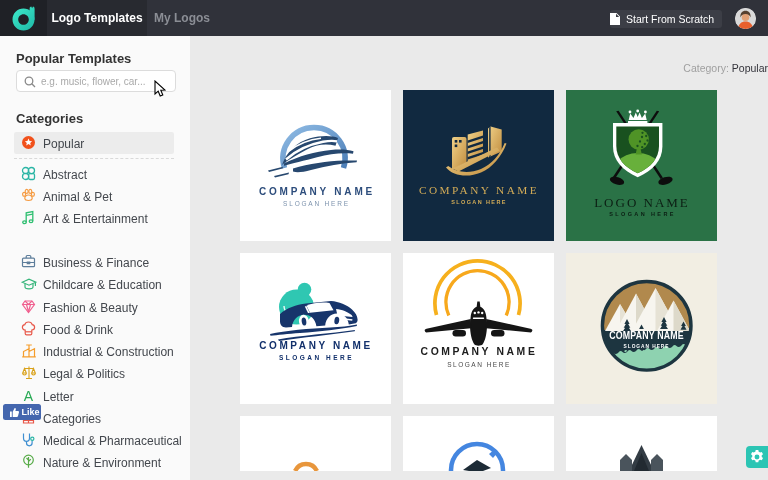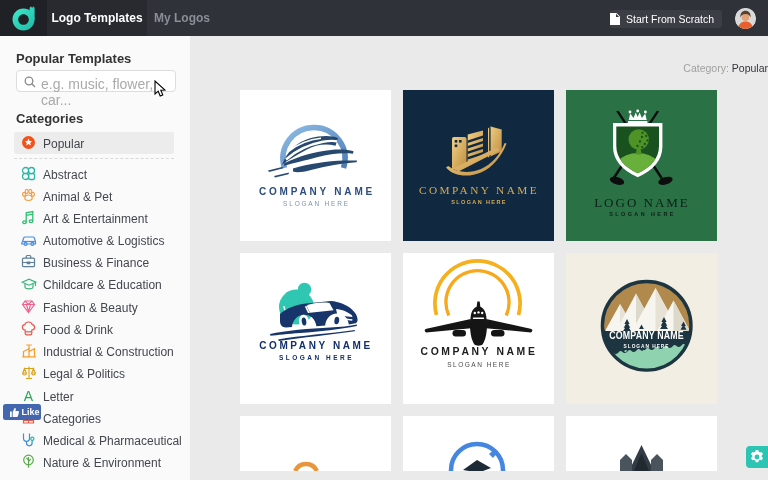--- a/index.html
+++ b/index.html
@@ -9,21 +9,21 @@
 #topbar { position:absolute; left:0; top:0; width:768px; height:36px; background:#30323a;padding-left:36px; }
 #logosq { position:absolute; left:0; top:0; width:47px; height:36px; background:#1f2126; }
 #tab1 { position:absolute; left:47px; top:0; width:100px; height:36px; background:#282a30; color:#fff; font-size:12px; font-weight:bold; text-align:center; line-height:36px; }
 #tab2 { position:absolute; left:147px; top:0; width:70px; height:36px; color:#8b8e95; font-size:12px; font-weight:bold; text-align:center; line-height:36px; }
 #sfs { position:absolute; left:610px; top:10px; width:112px; height:18px; background:#3c3e46; border-radius:3px; color:#fff; font-size:10.5px; line-height:18px; text-align:left; }
 #avatar { position:absolute; left:735px; top:8px; width:21px; height:21px; border-radius:50%; background:#d8d8d8; overflow:hidden; }
 
 #sidebar { position:absolute; left:0; top:36px; width:190px; height:444px; background:#fafafa; }
 .sbtitle { position:absolute; left:16px; font-size:13px; font-weight:bold; color:#333; }
 #searchbox { position:absolute; left:16px; top:34px; width:160px; height:22px; background:#fff; border:1px solid #dcdcdc; border-radius:4px; }
-#searchbox .ph { position:absolute; left:24px; top:4.5px; font-size:14px; color:#a9a9a9; }
+#searchbox .ph { position:absolute; left:24px; top:4.5px; font-size:10px; color:#a9a9a9; }
 #pophl { position:absolute; left:14px; top:96px; width:160px; height:22px; background:#ececec; border-radius:2px; }
 #dashes { position:absolute; left:14px; top:122px; width:160px; border-top:1px dashed #d9d9d9; }
 .cat { position:absolute; left:21px; width:168px; height:16px; font-size:12px; color:#43474d; }
 .cat .ic { position:absolute; left:0; top:0; width:16px; height:16px; }
 .cat .lb { position:absolute; left:22px; top:2px; white-space:nowrap; }
 
 #content { position:absolute; left:190px; top:36px; width:578px; height:444px; background:#eaeaea; }
 #cathead { position:absolute; left:0; top:25.5px; width:578px; text-align:right; font-size:10.5px; color:#a0a0a0; }
 #cathead b { color:#34343b; font-weight:normal; }
 .card { position:absolute; width:151px; height:151px; background:#fff; }
@@ -300,33 +300,20 @@
             <g fill="none" stroke="#2fbf71" stroke-width="1.3">
               <path d="M5.2,12.2 V2.8 L11.8,1.6 V11"></path>
               <ellipse cx="3.5" cy="12.2" rx="1.8" ry="1.4"></ellipse>
               <ellipse cx="10" cy="11.2" rx="1.8" ry="1.4"></ellipse>
               <path d="M5.2,5.4 L11.8,4.2"></path>
             </g>
           </svg>
         </span>
         <span class="lb">Art &amp; Entertainment</span>
       </div>
-    <div class="cat" style="top:196px;">
-        <span class="ic">
-          <svg width="16" height="16" viewBox="0 0 16 16" style="position:absolute;left:0;top:0;">
-            <g fill="none" stroke="#4b8fe2" stroke-width="1.2">
-              <path d="M1.5,9.5 l1.2,-3.5 c0.2,-0.6 0.7,-1 1.4,-1 h7.8 c0.7,0 1.2,0.4 1.4,1 l1.2,3.5 v2.5 h-14 z"></path>
-              <circle cx="4.6" cy="11.9" r="1.5"></circle>
-              <circle cx="11.4" cy="11.9" r="1.5"></circle>
-              <path d="M2,9.5 h12"></path>
-            </g>
-          </svg>
-        </span>
-        <span class="lb">Automotive &amp; Logistics</span>
-      </div>
     <div class="cat" style="top:218px;">
         <span class="ic">
           <svg width="15" height="15" viewBox="0 0 15 15" style="position:absolute;left:0;top:0;">
             <g fill="none" stroke="#5e7e9b" stroke-width="1.2">
               <rect x="1.5" y="4.2" width="12" height="8.5" rx="1"></rect>
               <path d="M5.2,4 V2.5 c0,-0.6 0.4,-1 1,-1 h2.6 c0.6,0 1,0.4 1,1 V4"></path>
               <path d="M1.5,8.5 h12 M6.3,8 h2.4 v1.6 h-2.4 z"></path>
             </g>
           </svg>
         </span>

